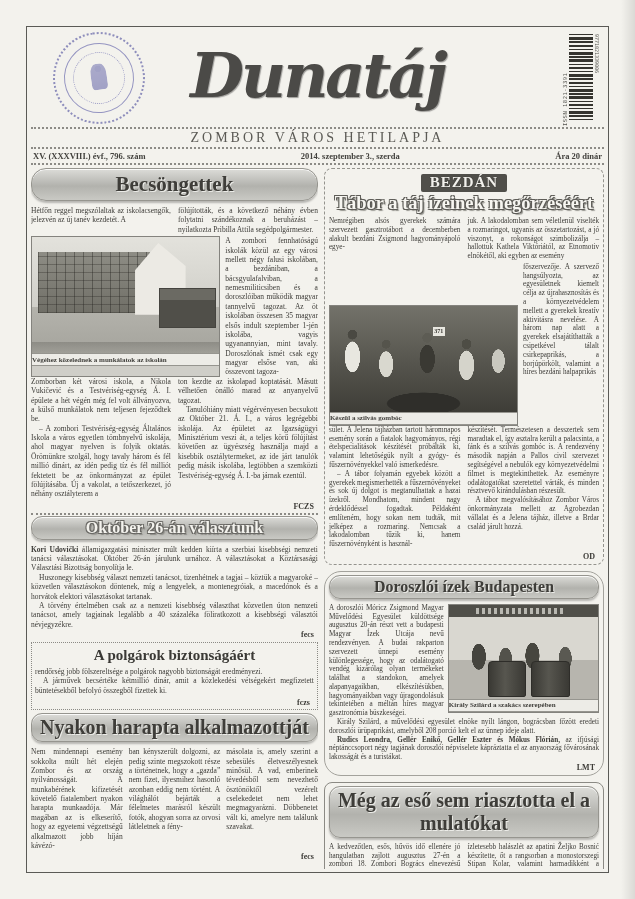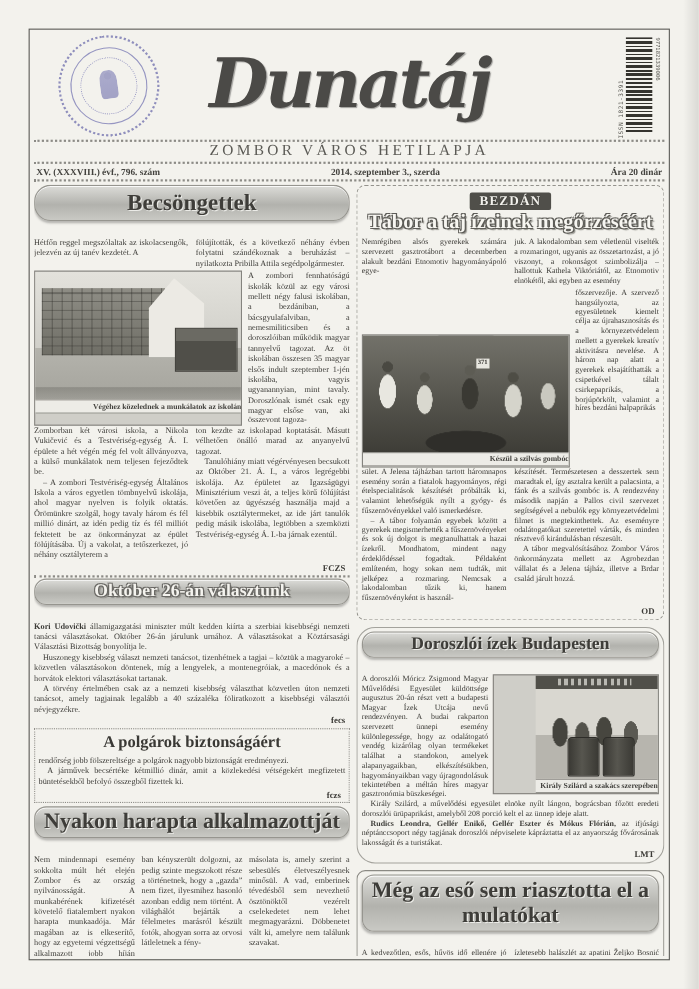--- a/index.html
+++ b/index.html
@@ -46,46 +46,46 @@
   .col-right { width:49.4%; overflow:hidden; display:flex; flex-direction:column; gap:4px; }
 
   p, .side { font-size:7.5px; line-height:1.25; text-align:justify; color:#3c3b37; }
   .col-right p, .col-right .side { font-size:7.2px; line-height:1.22; }
   .ind { text-indent:8px; }
   .b { font-weight:bold; }
   .sig { text-align:right; font-weight:bold; font-size:8px; color:#3c3b37; padding:1px 4px 0 0; }
 
   .banner { text-align:center; font-weight:bold; color:#3e3d39;
           background:linear-gradient(180deg,#dcdcd8 0%,#b2b2ad 55%,#c9c9c4 100%);
-          border:1px solid #96958f; border-radius:11px; padding:2px 0; margin-bottom:15px;
+          border:1px solid #96958f; border-radius:11px; padding:2px 0; margin-bottom:5px;
           box-shadow:inset 0 1px 0 rgba(255,255,255,.85), 0 2px 2px rgba(0,0,0,.25);
           text-shadow:1px 1px 0 #ebebe7; }
   .banner.hero { font-size:21px; border-radius:15px; padding:3px 0; }
   .banner.md   { font-size:16px; }
   .banner.sm   { font-size:20px; }
   .banner.outl { color:#f4f3ee; text-shadow:-1px -1px 0 #6a6965, 1px -1px 0 #6a6965,
           -1px 1px 0 #6a6965, 1px 1px 0 #6a6965, 2px 2px 1px #8d8c87; }
 
   .kickerline { text-align:center; margin:1px 0; }
-  .kicker { display:inline-block; background:#504f4a; color:#f2f1ec; font-size:12px; font-weight:bold;
+  .kicker { display:inline-block; background:#504f4a; color:#f2f1ec; font-size:15px; font-weight:bold;
           letter-spacing:1px; padding:0 9px 1px; border-radius:2px;
           text-shadow:0 0 1px #1e1d1a; }
   .outline-head { text-align:center; font-size:18.5px; font-weight:bold; color:#f7f6f1; margin:1px 0 3px;
           text-shadow:-1px -1px 0 #5d5c57, 1px -1px 0 #5d5c57, -1px 1px 0 #5d5c57,
           1px 1px 0 #5d5c57, 2px 2px 1px #95948e; }
   .plain-head { text-align:center; font-size:15px; font-weight:bold; color:#3a3935; margin:2px 0 3px; }
 
   .row2 { display:flex; gap:7px; margin-bottom:2px; }
   .row2 > * { flex:1 1 0; min-width:0; }
   .row3 { display:flex; gap:6px; margin-bottom:1px; }
   .row3 > * { flex:1 1 0; min-width:0; }
   .photo-row { display:flex; gap:5px; margin:2px 0 0; }
 
   figure.photo { position:relative; border:1px solid #84837e; background:#cfcec8; overflow:hidden; }
-  figcaption, .caption { font-size:7px; font-weight:bold; text-align:right; color:#43423e;
+  figcaption, .caption { font-size:7px; font-weight:bold; text-align:left; color:#43423e;
           border-top:1px solid #96958f; border-bottom:1px solid #96958f; padding:1.5px 0;
           background:#edece7; }
 
   
   .ph-school { width:66%; flex:0 0 auto; }
   .ph-school .img { position:relative; height:116px;
           background:linear-gradient(180deg,#e3e2dc 0%,#d0cfc9 60%,#b4b3ac 60%,#a5a49d 100%); }
   .p1-building { position:absolute; left:3%; top:13%; width:60%; height:52%;
           background:repeating-linear-gradient(90deg, rgba(35,34,30,.40) 0 1px, transparent 1px 9px),
                      repeating-linear-gradient(0deg, rgba(35,34,30,.32) 0 1px, transparent 1px 8px),
@@ -110,21 +110,21 @@
           radial-gradient(ellipse 13px 24px at 52% 50%, #3a3933 0 58%, transparent 60%),
           radial-gradient(circle 5px at 52% 30%, #5d5c54 0 96%, transparent 100%),
           radial-gradient(ellipse 13px 25px at 73% 56%, #d5d4cb 0 58%, transparent 60%),
           radial-gradient(circle 5px at 73% 36%, #4e4d45 0 96%, transparent 100%),
           radial-gradient(ellipse 11px 20px at 90% 52%, #c9c8bf 0 58%, transparent 60%),
           linear-gradient(180deg,#73726a 0%, #55544d 55%, #3e3d37 100%); }
   .p2-sign { position:absolute; left:55%; top:20%; width:12px; height:9px; background:#e8e7e0;
           font-size:6px; line-height:9px; text-align:center; color:#35342f; font-weight:bold; }
 
   
-  .ph-market { width:56%; float:right; margin:0 0 2px 4px;padding-left:38px; }
+  .ph-market { width:56%; float:right; margin:0 0 2px 4px; }
   .ph-market .img { position:relative; height:94px;
           background:
           radial-gradient(ellipse 12px 22px at 20% 55%, #45443e 0 58%, transparent 60%),
           radial-gradient(ellipse 11px 20px at 38% 58%, #53524b 0 58%, transparent 60%),
           radial-gradient(ellipse 12px 22px at 56% 54%, #47463f 0 58%, transparent 60%),
           radial-gradient(ellipse 11px 20px at 78% 57%, #5a5952 0 58%, transparent 60%),
           linear-gradient(180deg,#504f49 0 13%, #d9d7d0 13% 58%, #b7b5ae 58% 100%); }
   .p3-barrel { position:absolute; bottom:2%; width:26%; height:38%;
           background:linear-gradient(90deg,#3a3934,#57564f 45%,#3a3934); border-radius:4px 4px 2px 2px;
           border:1px solid #2e2d29; }
@@ -240,21 +240,21 @@
       </section>
 
       <section class="col-right">
 
         <article class="box wavy">
           <div class="kickerline">
             <span class="kicker">BEZDÁN</span>
           </div>
           <div class="outline-head">Tábor a táj ízeinek megőrzéséért</div>
           <div class="row2">
-            <p>Nemrégiben alsós gyerekek számára szervezett gasztrotábort a decemberben alakult bezdáni Etnomotiv hagyományápoló egye-</p>
+            <p>Nemrégiben alsós gyerekek számára szervezett gasztrotábort a decemberben alakult bezdáni Zsigmond hagyományápoló egye-</p>
             <p>juk. A lakodalomban sem véletlenül viselték a rozmaringot, ugyanis az összetartozást, a jó viszonyt, a rokonságot szimbolizálja – hallottuk Kathela Viktóriától, az Etnomotiv elnökétől, aki egyben az esemény</p>
           </div>
           <div class="photo-row">
             <figure class="photo ph-kids">
               <div class="img">
                 <div class="p2-sign">371</div>
               </div>
               <figcaption>Készül a szilvás gombóc</figcaption>
             </figure>
             <p class="side">főszervezője. A szervező hangsúlyozta, az egyesületnek kiemelt célja az újrahasznosítás és a környezetvédelem mellett a gyerekek kreatív aktivitásra nevelése. A három nap alatt a gyerekek elsajátíthatták a csipetkével tálalt csirkepaprikás, a borjúpörkölt, valamint a híres bezdáni halpaprikás</p>

